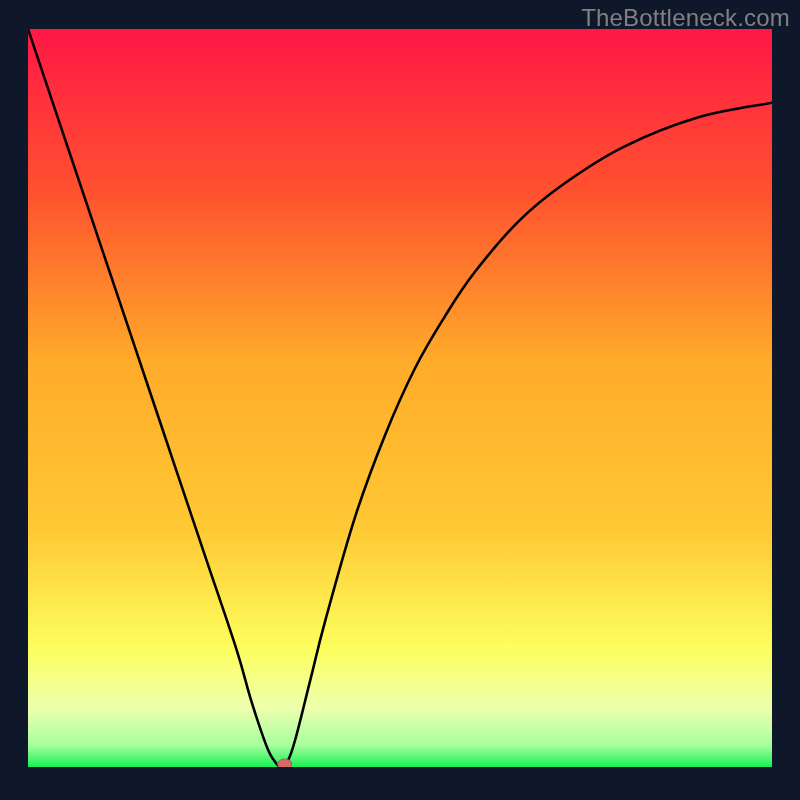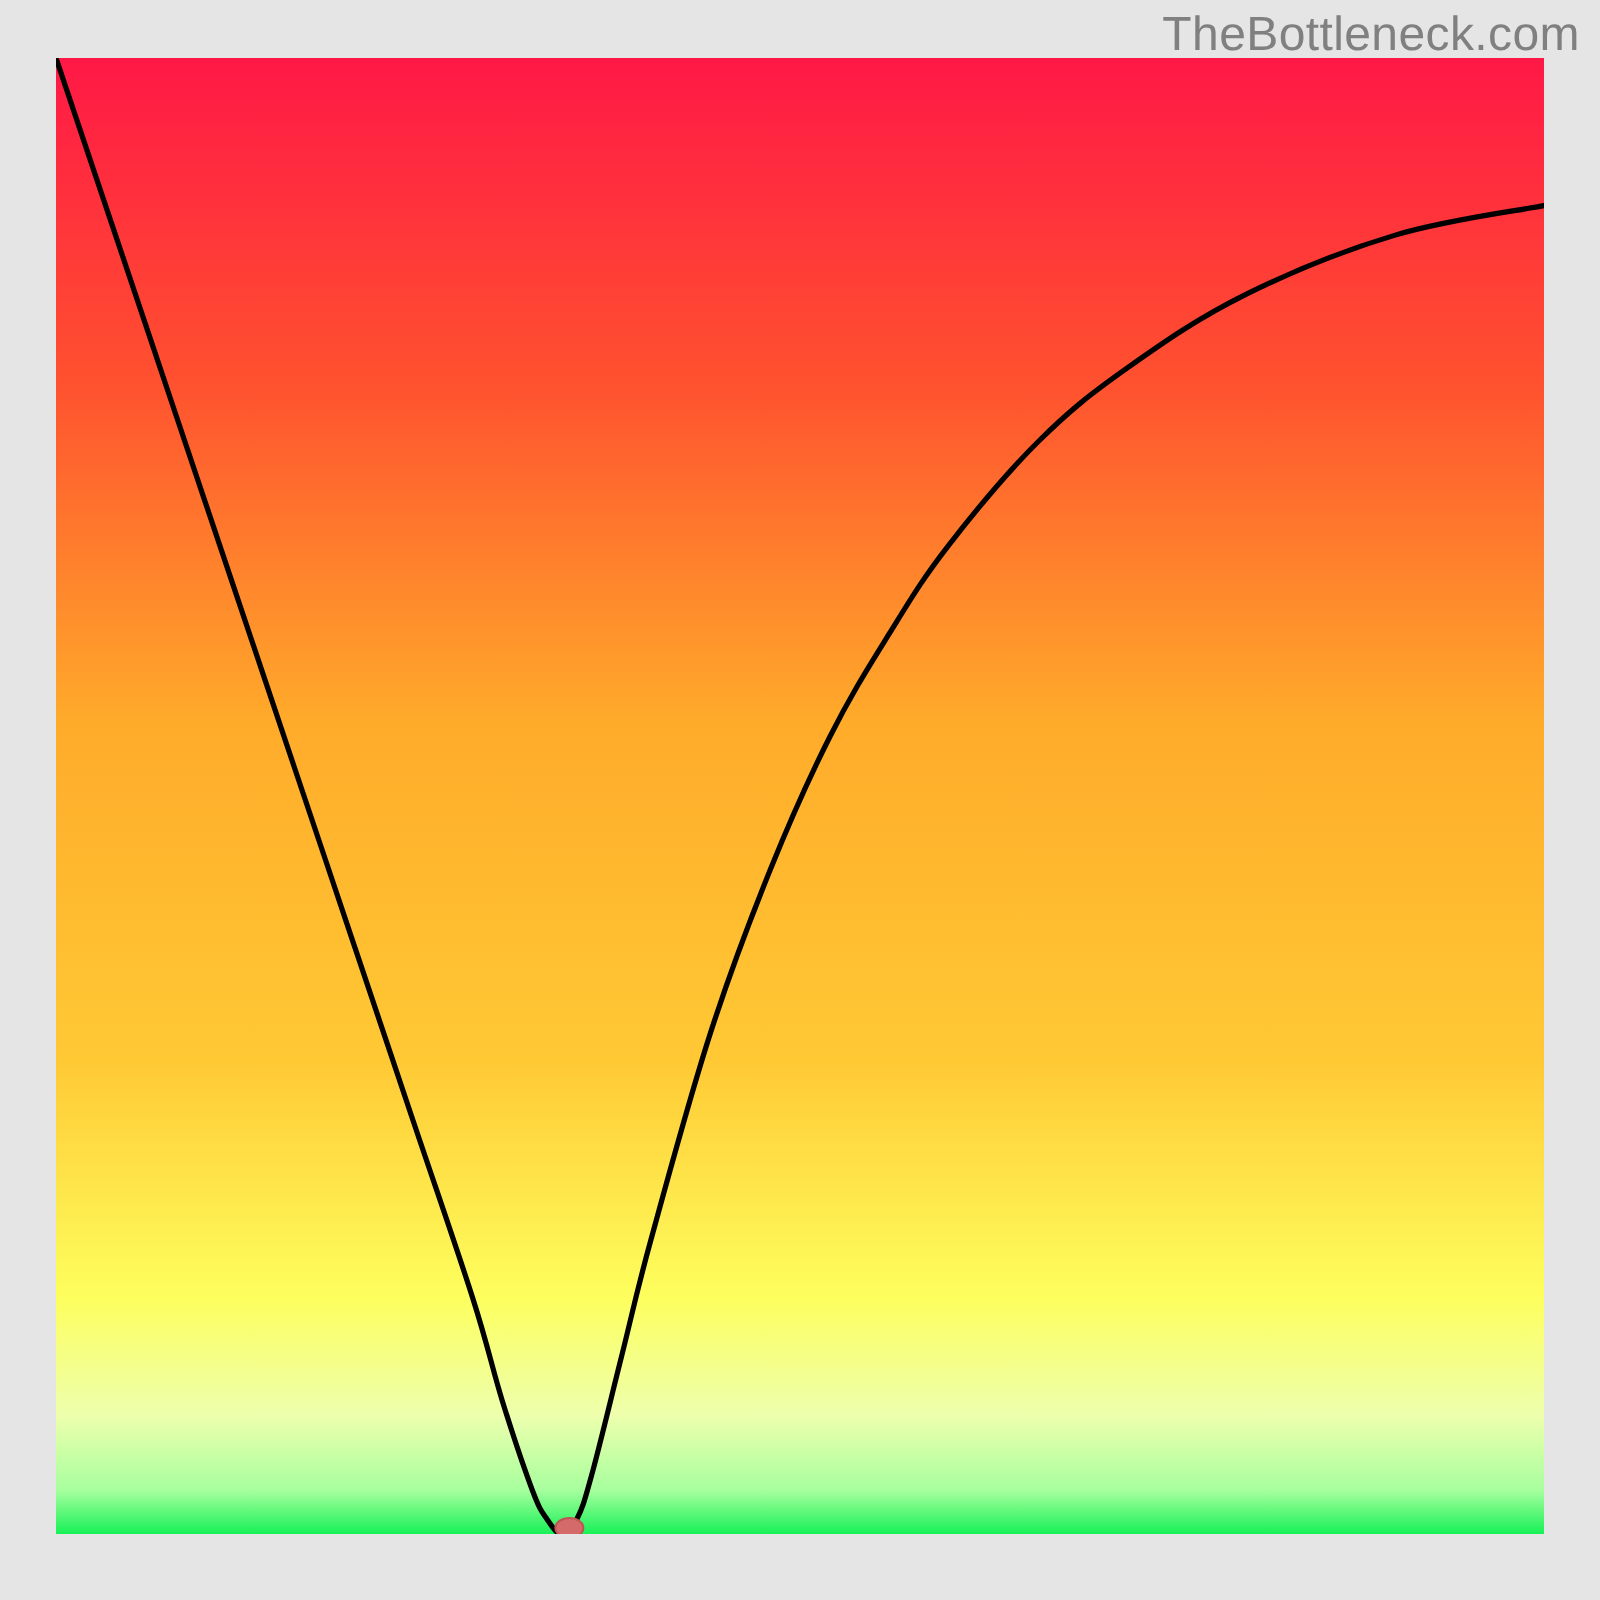--- a/index.html
+++ b/index.html
@@ -8,21 +8,21 @@
     width: 800px;
     height: 800px;
     background: #000;
     font-family: Arial, Helvetica, sans-serif;
     overflow: hidden;
   }
   .frame {
     position: relative;
     width: 800px;
     height: 800px;
-    background: #e5e5e5;
+    background: #0f172a;
   }
   .watermark {
     position: absolute;
     top: 4px;
     right: 10px;
     color: #808080;
     font-size: 24px;
     font-weight: 500;
     letter-spacing: 0.2px;
     z-index: 5;

